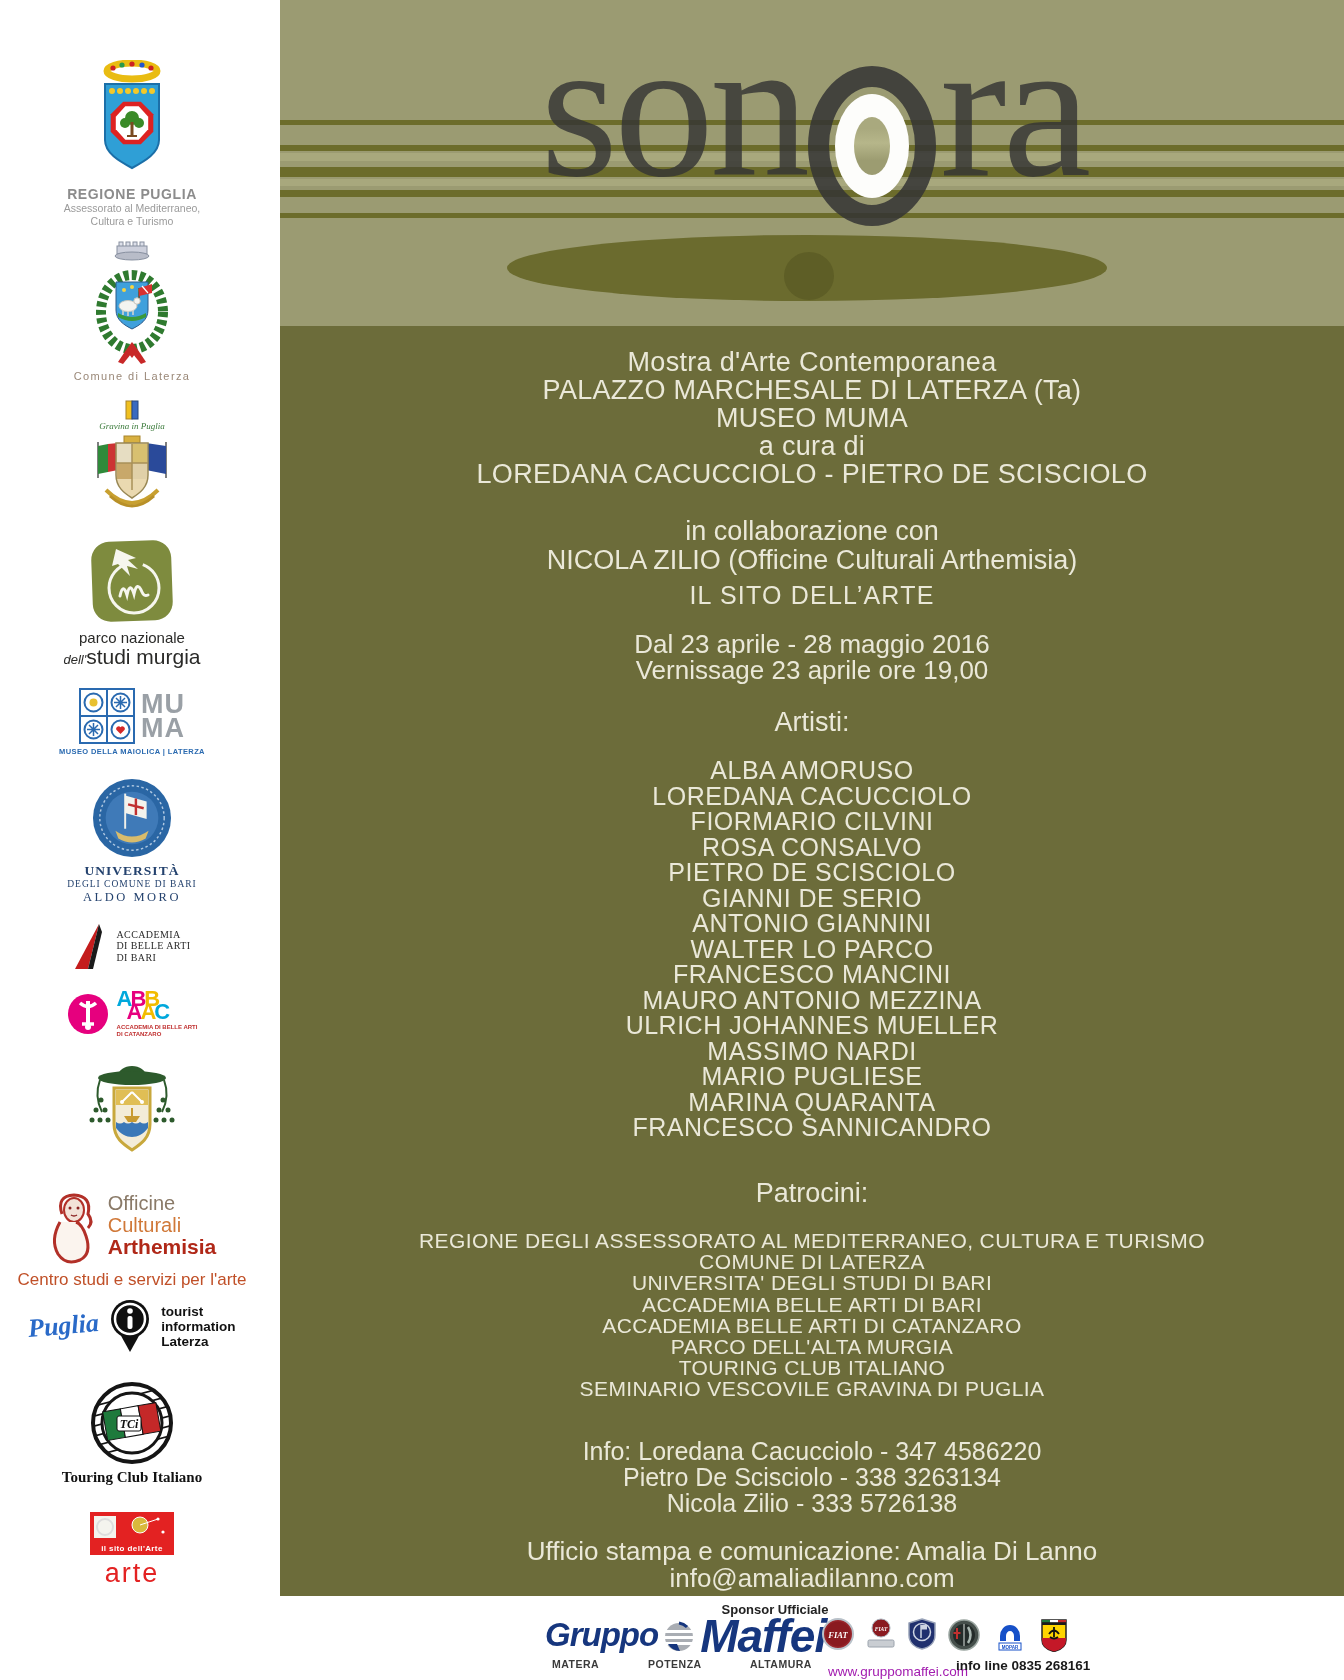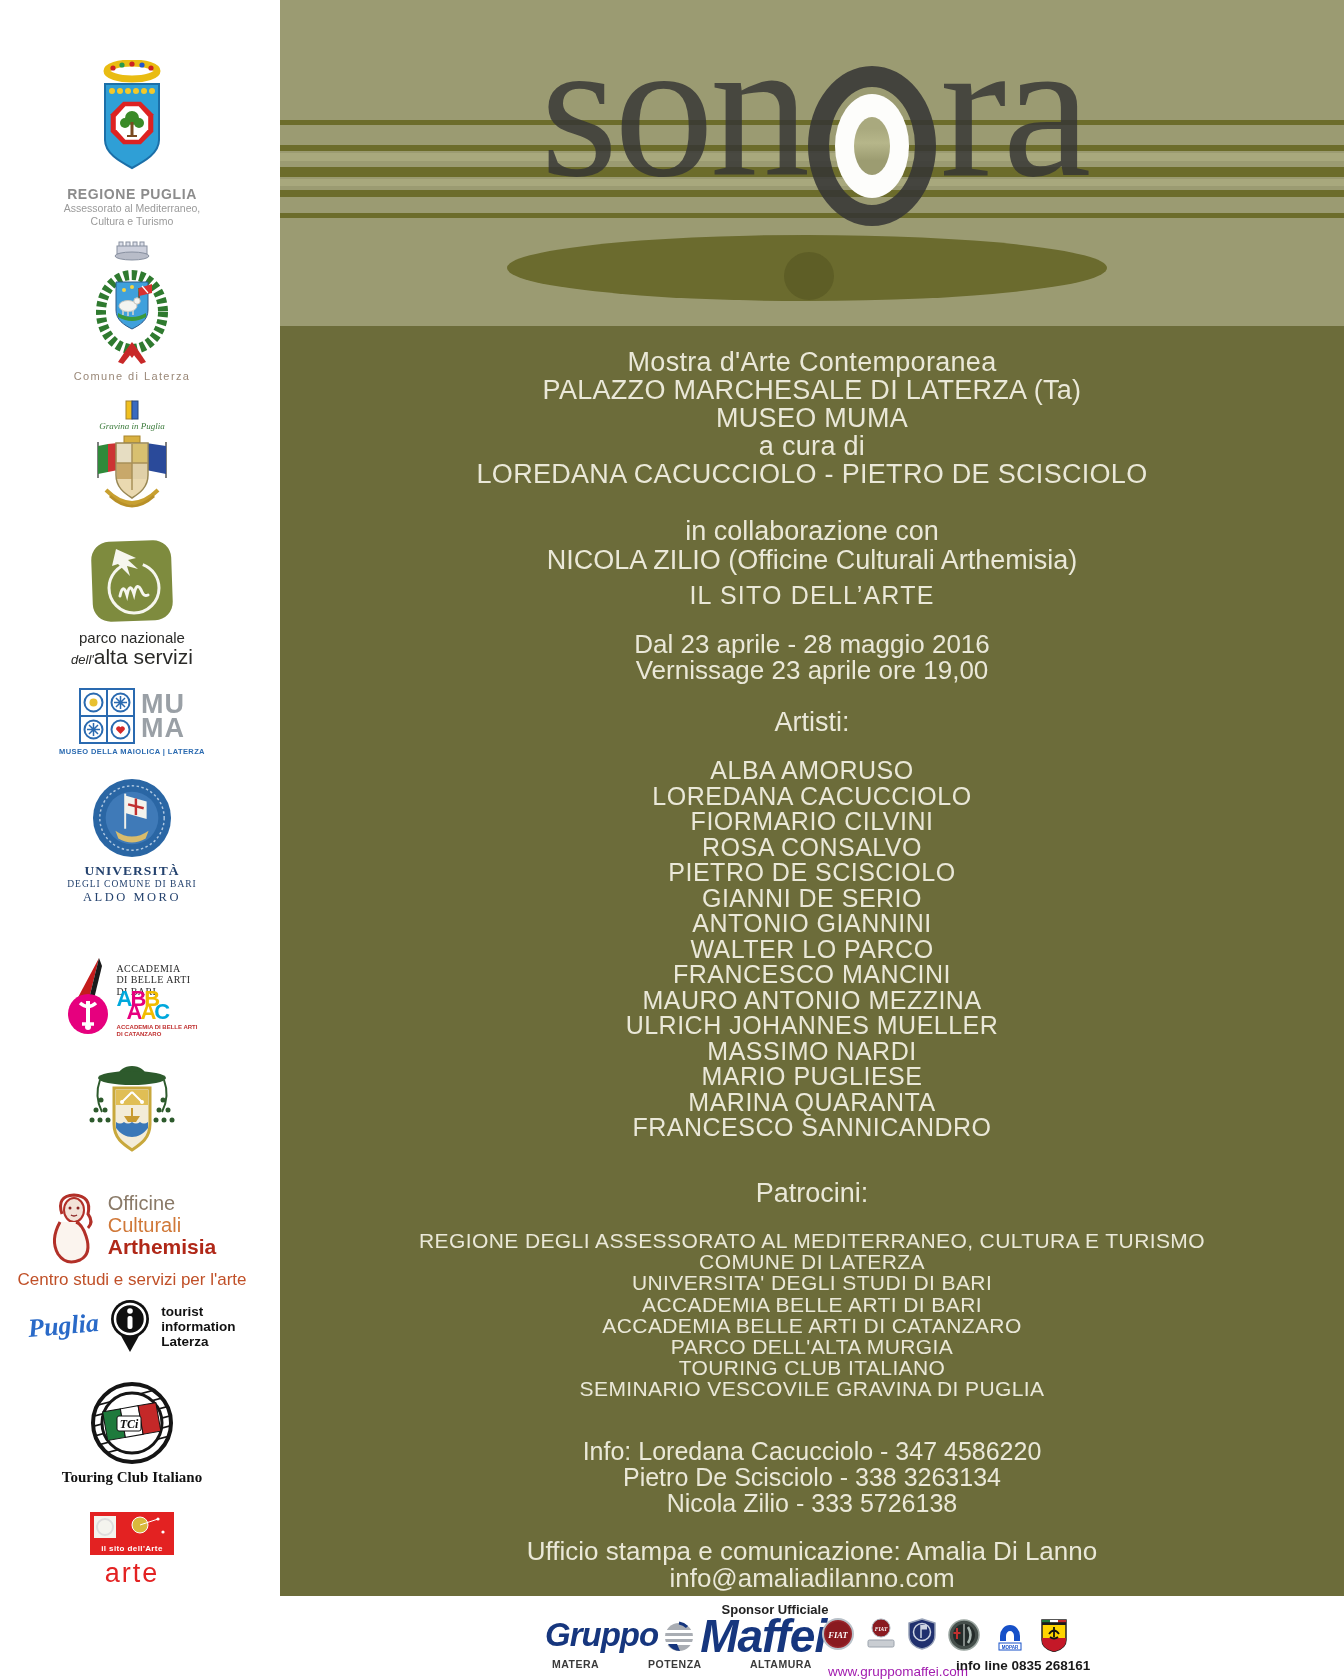--- a/index.html
+++ b/index.html
@@ -191,21 +191,21 @@
   </div>
 
   <div class="sb" style="top:536px">
     <svg width="88" height="90" viewBox="0 0 88 90">
       <rect x="4" y="5" width="80" height="80" rx="18" fill="#7e8b3e" transform="rotate(-2 44 45)"></rect>
       <polygon points="28,13 48,22 40,24 50,33 39,30 42,40 30,28 24,30" fill="#f6f6ee"></polygon>
       <circle cx="46" cy="52" r="25" fill="none" stroke="#f6f6ee" stroke-width="3" stroke-dasharray="112 14"></circle>
       <path d="M32,60 q3,-14 7,-1 q3,-14 7,-1 q3,-14 8,-2 q2,5 6,3" fill="none" stroke="#f6f6ee" stroke-width="3" stroke-linecap="round"></path>
     </svg>
     <div class="parco-t1">parco nazionale</div>
-    <div class="parco-t2"><span class="small">dell'</span><span>alta servizi</span></div>
+    <div class="parco-t2"><span class="small">dell'</span><span>studi murgia</span></div>
   </div>
 
   <div class="sb" style="top:688px">
     <div class="muma-row">
       <svg width="56" height="56" viewBox="0 0 56 56">
         <rect x="1" y="1" width="54" height="54" fill="#fff" stroke="#2a6ab0" stroke-width="2"></rect>
         <line x1="28" y1="1" x2="28" y2="55" stroke="#2a6ab0" stroke-width="2"></line>
         <line x1="1" y1="28" x2="55" y2="28" stroke="#2a6ab0" stroke-width="2"></line>
         <circle cx="14.5" cy="14.5" r="9" fill="none" stroke="#2a6ab0" stroke-width="2"></circle>
         <circle cx="41.5" cy="14.5" r="9" fill="none" stroke="#2a6ab0" stroke-width="2"></circle>
@@ -233,21 +233,21 @@
       <line x1="34" y1="16" x2="34" y2="52" stroke="#f0f0ea" stroke-width="2"></line>
       <polygon points="34,18 56,24 56,42 34,36" fill="#f3f3ed"></polygon>
       <line x1="45" y1="21" x2="45" y2="38" stroke="#c03030" stroke-width="2.5"></line>
       <line x1="37" y1="27" x2="53" y2="31" stroke="#c03030" stroke-width="2.5"></line>
     </svg>
     <div class="uni-1">UNIVERSITÀ</div>
     <div class="uni-2">DEGLI COMUNE DI BARI</div>
     <div class="uni-3">ALDO MORO</div>
   </div>
 
-  <div class="sb" style="top:956px">
+  <div class="sb" style="top:922px">
     <div class="acc-row">
       <svg width="36" height="48" viewBox="0 0 36 48">
         <polygon points="2,47 26,2 15,47" fill="#c41c1c"></polygon>
         <polygon points="15,47 26,2 29,10 20,47" fill="#1a1a1a"></polygon>
       </svg>
       <div class="acc-text">
         <div>ACCADEMIA</div>
         <div>DI BELLE ARTI</div>
         <div>DI BARI</div>
       </div>

